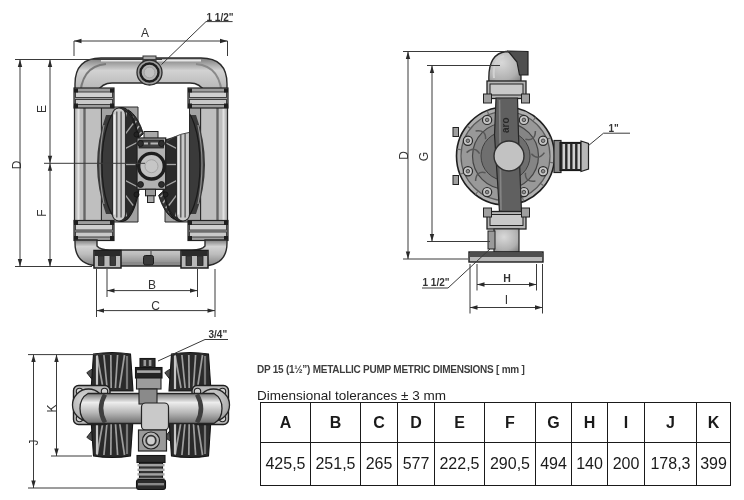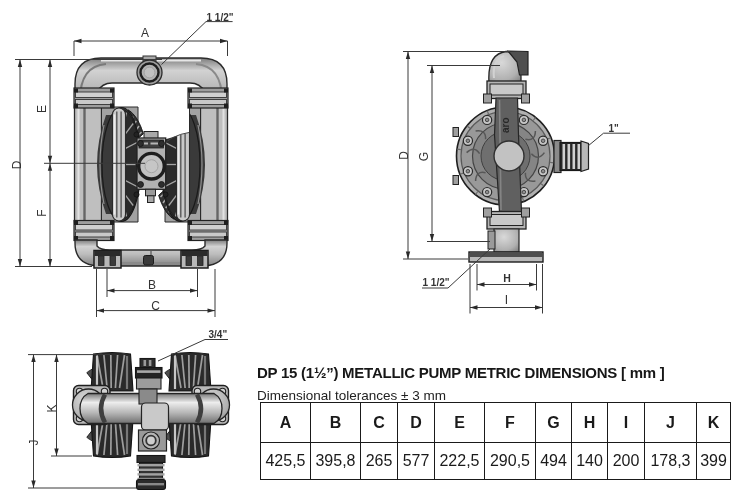--- a/index.html
+++ b/index.html
@@ -1,25 +1,25 @@
 <!DOCTYPE html>
 <html><head>
 <meta charset="utf-8">
 <style>
 html,body{margin:0;padding:0;background:#ffffff;width:744px;height:500px;overflow:hidden;}
 html{filter:grayscale(1);}
 *{box-sizing:border-box;}
 body{font-family:"Liberation Sans", sans-serif;}
 #stage{position:absolute;left:0;top:0;width:744px;height:500px;}
-#title{position:absolute;left:257px;top:364px;font-size:15px;font-weight:bold;color:#0f172a;white-space:nowrap;letter-spacing:-0.25px;}
+#title{position:absolute;left:257px;top:364px;font-size:10px;font-weight:bold;color:#b91c1c;white-space:nowrap;letter-spacing:-0.25px;}
 #subtitle{position:absolute;left:257px;top:388px;font-size:13.5px;color:#222;white-space:nowrap;}
 table.dim{position:absolute;left:260px;top:402px;border-collapse:collapse;table-layout:fixed;}
 table.dim td{border:1.6px solid #1a1a1a;text-align:center;padding:0;color:#1a1a1a;}
 table.dim tr.hd td{height:40px;font-weight:bold;font-size:16px;}
-table.dim tr.vl td{height:37px;font-size:16px;}
+table.dim tr.vl td{height:43px;font-size:16px;}
 </style>
 </head>
 <body>
 <svg id="stage" width="744" height="500" viewBox="0 0 744 500">
 <defs>
 <linearGradient id="tubeV" x1="0" y1="0" x2="0" y2="1">
 <stop offset="0" stop-color="#7d7d7d"></stop>
         <stop offset="0.25" stop-color="#d2d2d2"></stop>
         <stop offset="0.55" stop-color="#bcbcbc"></stop>
         <stop offset="1" stop-color="#828282"></stop>
@@ -431,21 +431,21 @@
         <td style="width:50px">E</td>
         <td style="width:51px">F</td>
         <td style="width:36px">G</td>
         <td style="width:36px">H</td>
         <td style="width:37px">I</td>
         <td style="width:52px">J</td>
         <td style="width:34px">K</td>
 </tr>
 <tr class="vl">
 <td>425,5</td>
-        <td>395,8</td>
+        <td>251,5</td>
         <td>265</td>
         <td>577</td>
         <td>222,5</td>
         <td>290,5</td>
         <td>494</td>
         <td>140</td>
         <td>200</td>
         <td>178,3</td>
         <td>399</td>
 </tr>

